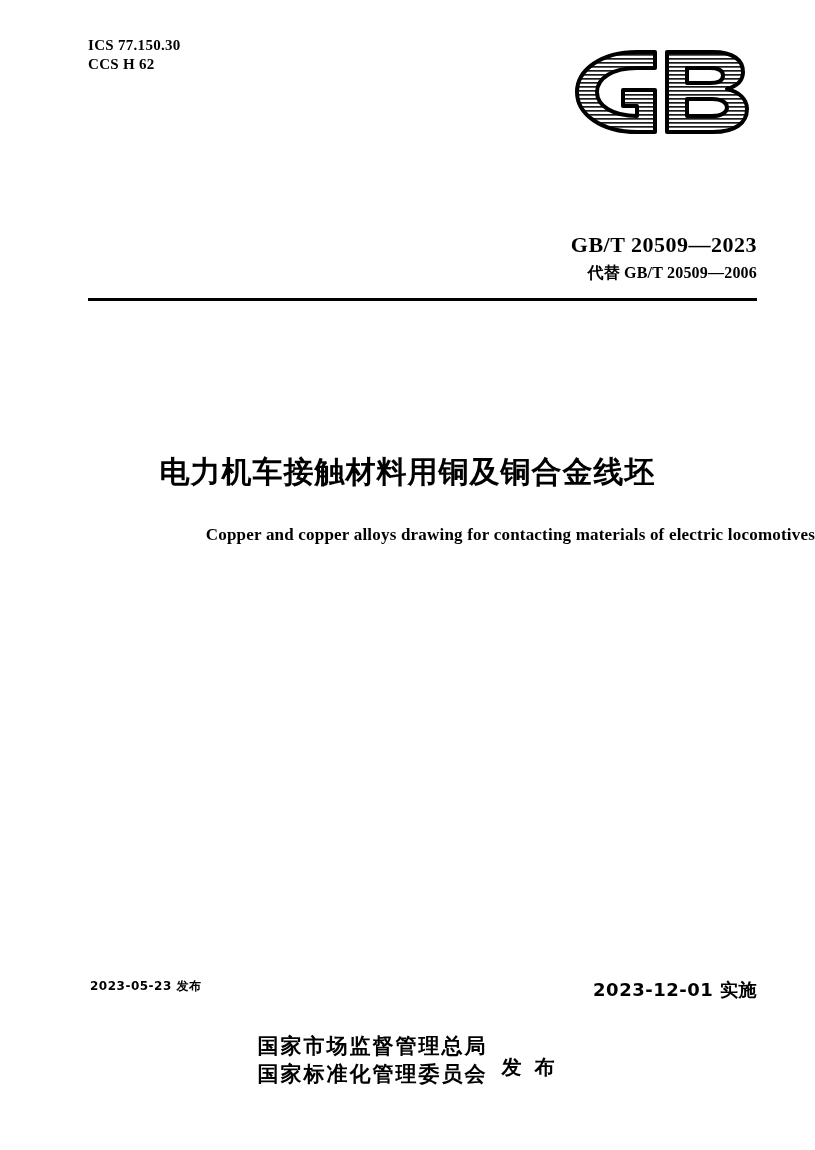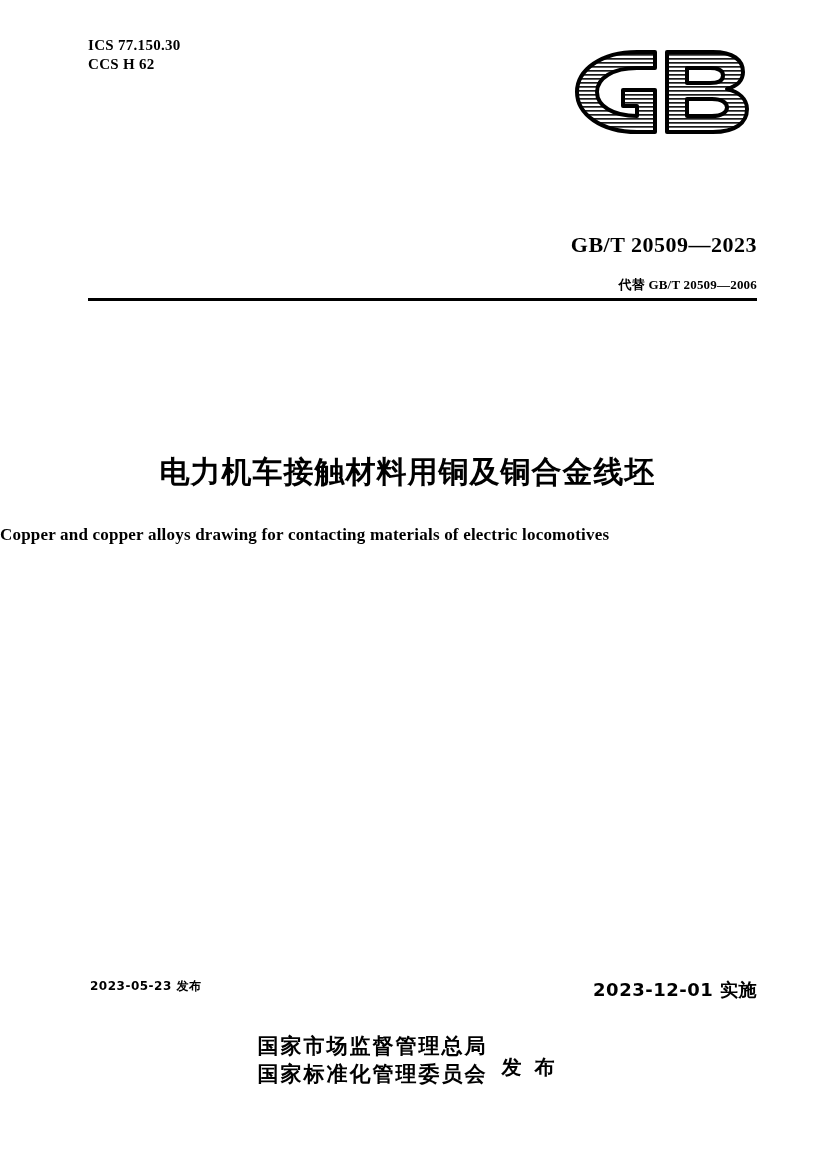--- a/index.html
+++ b/index.html
@@ -70,22 +70,22 @@
     font-family: "Liberation Serif", serif;
   }
   .std-number .main {
     font-size: 22px;
     font-weight: bold;
     letter-spacing: 0.5px;
     white-space: nowrap;
     margin-left: 48px;
   }
   .std-number .replaces {
-    margin-top: 18px;
-    font-size: 13px;
+    margin-top: 5px;
+    font-size: 16px;
     font-weight: bold;
     letter-spacing: 0.2px;
     white-space: nowrap;
   }
 
   
   .rule-top {
     position: absolute;
     left: 88px;
     right: 58px;
@@ -102,21 +102,21 @@
     text-align: center;
     font-family: "DejaVu Sans", sans-serif;
     font-weight: bold;
     font-size: 30px;
     letter-spacing: 1px;
   }
   .doc-title-en {
     position: absolute;
     left: 0; right: 0;
     top: 525px;
-    text-align: left;
+    text-align: right;
     font-family: "Liberation Serif", serif;
     font-weight: bold;
     font-size: 17px;
     letter-spacing: 0.2px;
   }
 
   
   .date-issue {
     position: absolute;
     left: 90px;

